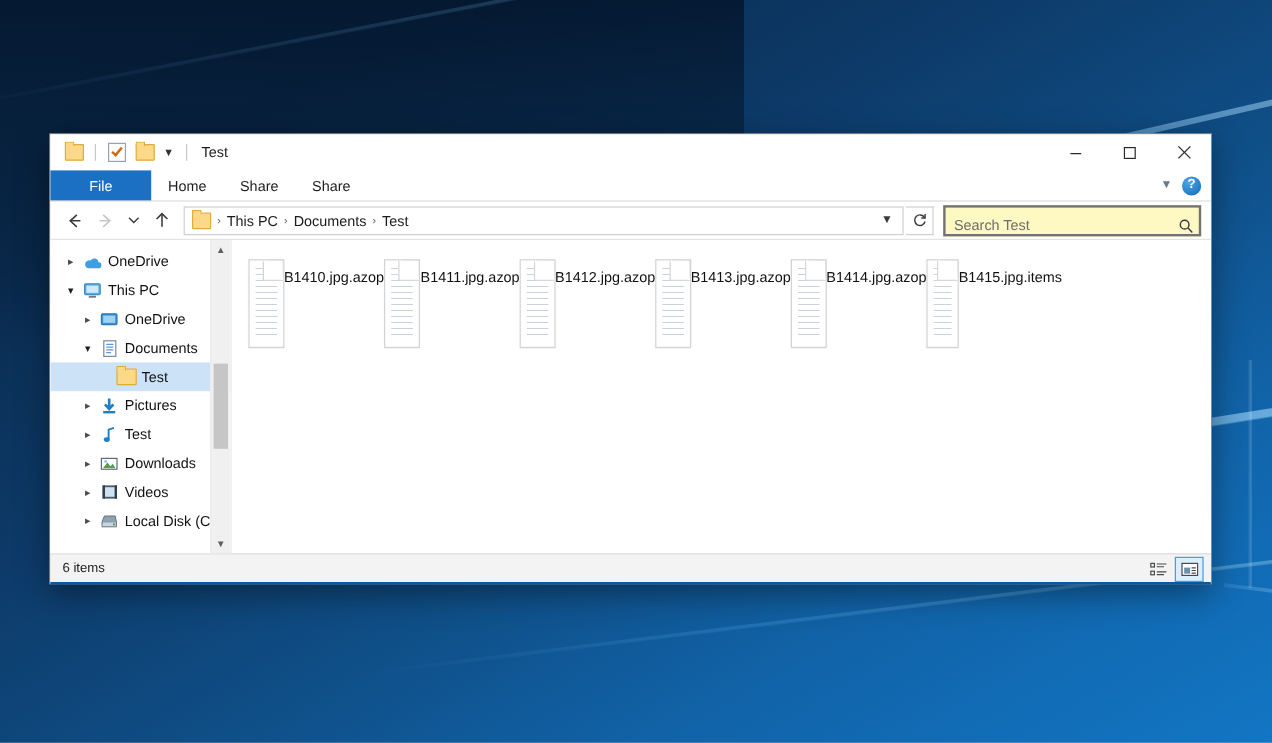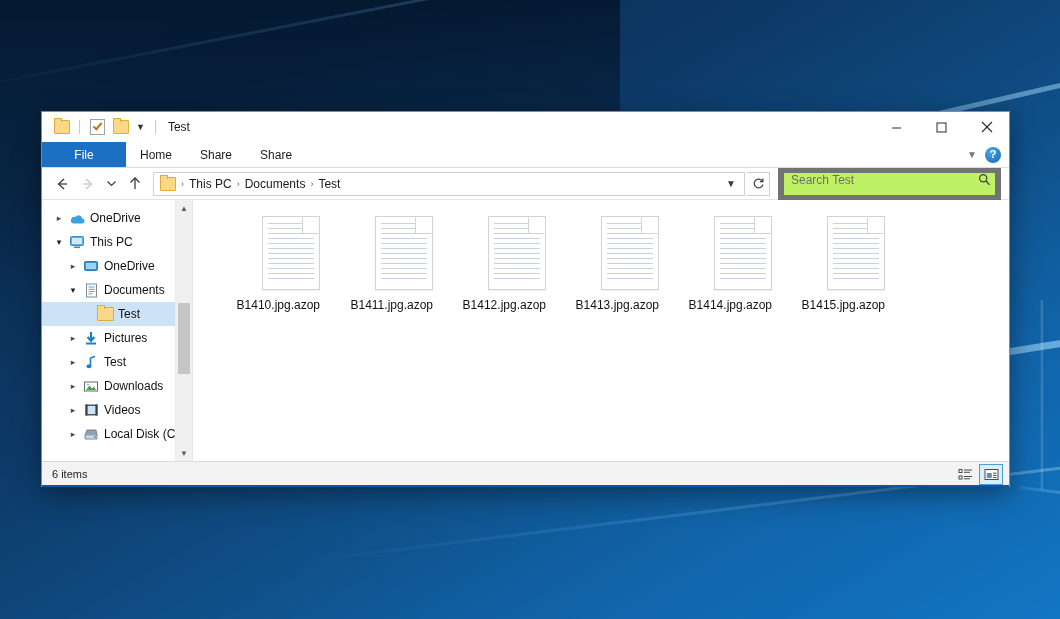--- a/index.html
+++ b/index.html
@@ -151,22 +151,22 @@
   .crumb-chev { font-size: 10px; color: #3b3b3b; padding: 0 6px; }
   .refresh-btn {
     width: 22px; height: 22px; flex: 0 0 22px;
     border: 1px solid #cfcfcf; border-left: none;
     background: #fff;
     display: flex; align-items: center; justify-content: center;
     color: #3b3b3b; font-size: 13px;
   }
   .searchbox {
     width: 200px; height: 22px; flex: 0 0 200px;
-    border: 6px solid #737373; background: #bef264;
-    display: flex; align-items: flex-start;
+    border: 2px solid #737373; background: #fef9c3;
+    display: flex; align-items: flex-end;
     margin-left: 6px;
     padding: 0 4px 0 7px;
   }
   .search-ph { font-size: 12px; color: #6d6d6d; flex: 1 1 auto; }
   .search-ico { color: #3b3b3b; display: flex; align-items: center; }
 
   
   #body { flex: 1 1 auto; display: flex; min-height: 0; background: #fff; }
 
   
@@ -221,21 +221,21 @@
     flex: 1 1 auto;
     background: #ffffff;
     border-left: 1px solid #e6e6e6;
     padding: 12px 0 0 14px;
     overflow: hidden;
   }
   .file-grid { display: flex; flex-wrap: wrap; }
   .file-item {
     width: 113px;
     padding-top: 4px;
-    display: flex; flex-direction: column; align-items: flex-end;
+    display: flex; flex-direction: row; align-items: flex-start;
   }
   .doc-ico {
     width: 56px; height: 72px;
     position: relative;
     background: #ffffff;
     border: 1px solid #d3d3d3;
     border-top-right-radius: 0;
     box-shadow: 0 1px 1px rgba(0,0,0,.05);
     overflow: hidden;
   }
@@ -587,21 +587,21 @@
           </div>
           <div class="file-name">B1414.jpg.azop</div>
         </div>
 
         <div class="file-item">
           <div class="doc-ico">
             <div class="doc-lines"></div>
               <div class="doc-mask"></div>
               <div class="doc-fold"></div>
           </div>
-          <div class="file-name">B1415.jpg.azop</div>
+          <div class="file-name">B1415.jpg.items</div>
         </div>
 
       </div>
     </div>
   </div>
 
   <div id="statusbar">
     <span class="status-text">6 items</span>
     <div class="view-btns">
       <div class="view-btn">

